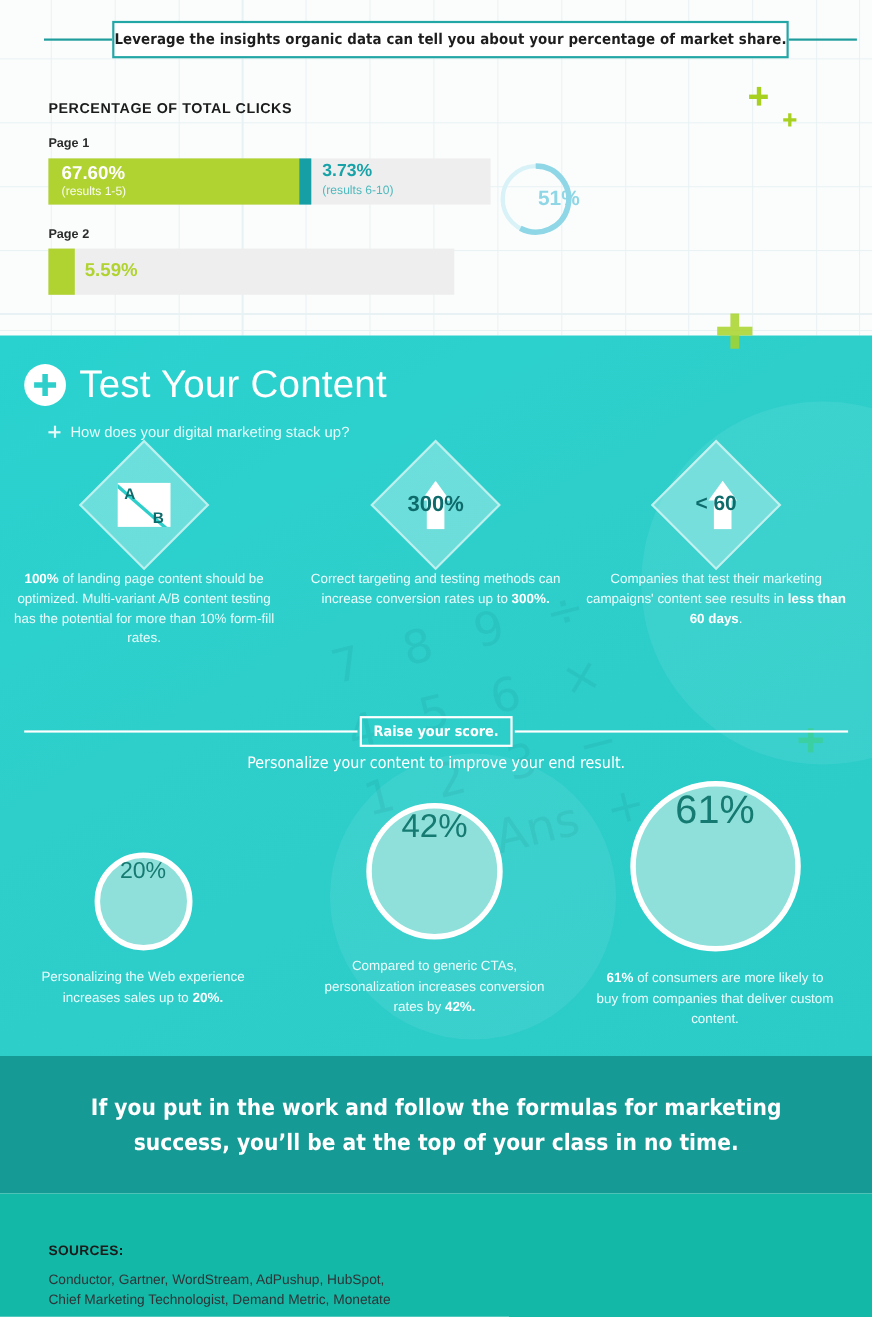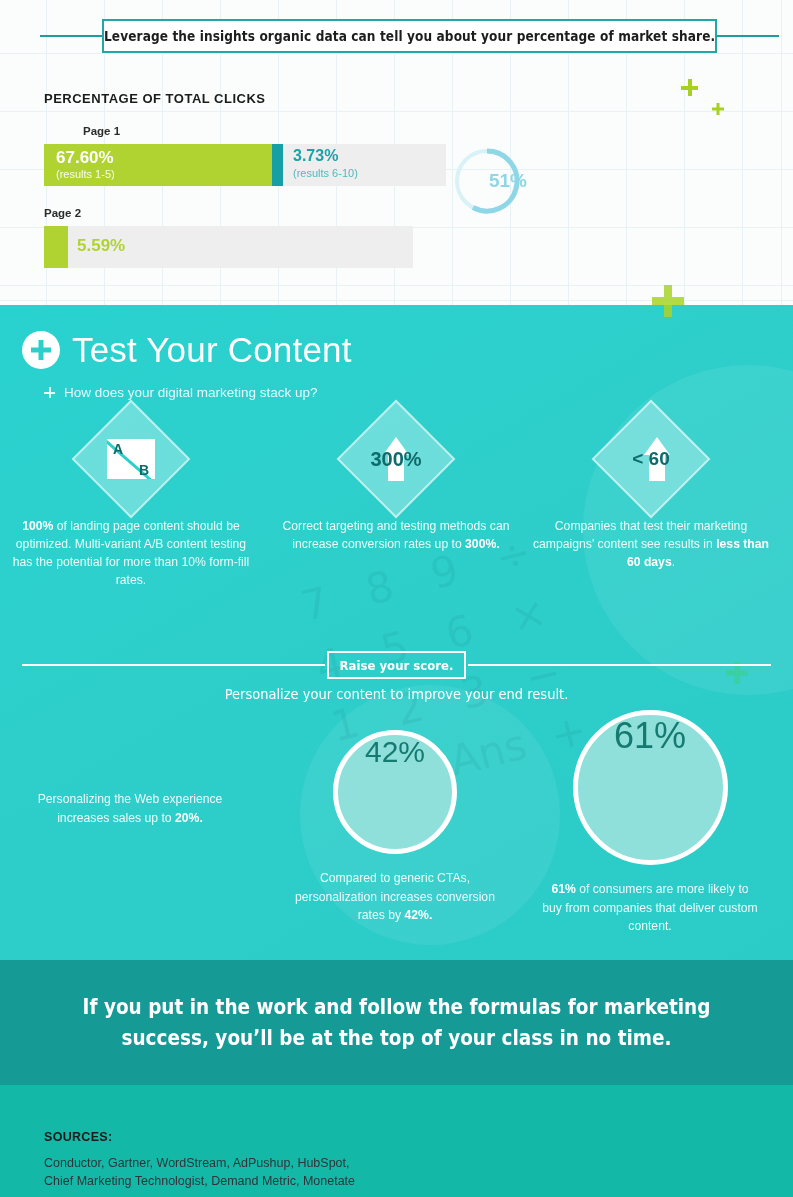--- a/index.html
+++ b/index.html
@@ -222,21 +222,21 @@
         <span>Leverage the insights organic data can tell you about your percentage of market share.</span>
       </div>
       <div class="banner-rule"></div>
     </div>
 
     <div class="plus" style="left:681px; top:79px; width:17px; height:17px; --t:4px; color:#a8d020;"></div>
     <div class="plus" style="left:712px; top:103px; width:12px; height:12px; --t:3px; color:#a8d020;"></div>
 
     <div class="chart-title">PERCENTAGE OF TOTAL CLICKS</div>
 
-    <div class="bar-label" style="left:44px; top:125px;margin-left:39px;">Page 1</div>
+    <div class="bar-label" style="left:44px; top:125px;">Page 1</div>
 
     <div class="bar-track" style="left:44px; top:144px; width:402px;"></div>
     <div class="bar-green" style="left:44px; top:144px; width:228px;">
       <span class="big">67.60%</span>
       <span class="sub">(results 1-5)</span>
     </div>
     <div class="bar-teal" style="left:272px; top:144px; width:11px;"></div>
     <div class="bar-right" style="left:293px; top:147px;">
       <div class="big">3.73%</div>
       <div class="sub">(results 6-10)</div>
@@ -325,20 +325,23 @@
     <div class="divider">
       <div class="div-rule"></div>
       <div class="div-box">
         <span>Raise your score.</span>
       </div>
       <div class="div-rule"></div>
     </div>
     <div class="div-sub">Personalize your content to improve your end result.</div>
 
     <div class="circ-col" style="left:20px; top:470px; width:220px;">
+      <div class="circ" style="width:89px; height:89px; font-size:21px;">
+        <span>20%</span>
+      </div>
       <div class="c-caption">
         <span>Personalizing the Web experience increases sales up to </span><b>20%.</b>
       </div>
     </div>
 
     <div class="circ-col" style="left:285px; top:425px; width:220px;">
       <div class="circ" style="width:124px; height:124px; font-size:30px;">
         <span>42%</span>
       </div>
       <div class="c-caption">

